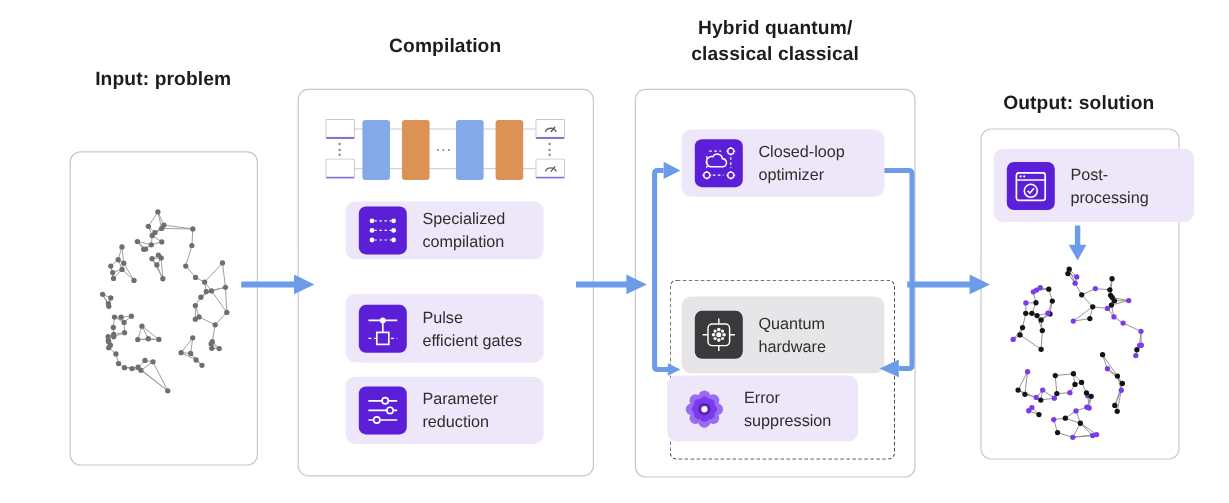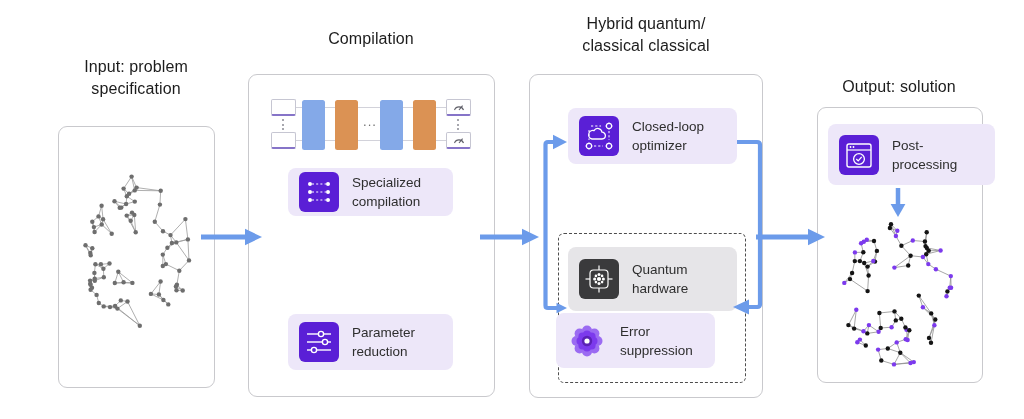--- a/index.html
+++ b/index.html
@@ -11,21 +11,21 @@
     --gate-blue:#84A9E8;
     --gate-orange:#DB9254;
   }
   html,body{margin:0;padding:0;background:#fff;}
   .canvas{
     position:relative;width:1024px;height:419px;background:#ffffff;
     font-family:"Liberation Sans",sans-serif;overflow:hidden;
   }
   .title{
     position:absolute;text-align:center;font-size:16px;line-height:22px;
-    color:#1c1c1c;font-weight:400;letter-spacing:.1px;
+    color:#1c1c1c;font-weight:700;letter-spacing:.1px;
   }
   .ln{display:block;}
   .panel{
     position:absolute;background:#fff;border:1.3px solid #c9c9cd;border-radius:9px;
     box-sizing:border-box;
   }
   .card{
     position:absolute;background:var(--card-lavender);border-radius:8px;
     display:flex;align-items:center;box-sizing:border-box;padding-left:11px;
   }
@@ -56,21 +56,20 @@
   .overlay{position:absolute;left:0;top:0;pointer-events:none;}
   .graph-svg{position:absolute;}
 </style>
 </head>
 <body>
 
 <div class="canvas">
 
   <div class="title" style="left:36px;top:56px;width:200px">
     <span class="ln">Input: problem</span>
-    <span class="ln">specification</span>
   </div>
   <div class="title" style="left:271px;top:28px;width:200px">
     <span class="ln">Compilation</span>
   </div>
   <div class="title" style="left:536px;top:13px;width:220px">
     <span class="ln">Hybrid quantum/</span>
     <span class="ln">classical classical</span>
   </div>
   <div class="title" style="left:799px;top:76px;width:200px">
     <span class="ln">Output: solution</span>
@@ -339,20 +338,35 @@
             <circle cx="29" cy="28" r="2"></circle>
         </g>
       </svg>
     </span>
     <span class="card-label">
       <span class="ln">Specialized</span>
       <span class="ln">compilation</span>
     </span>
   </div>
 
+  <div class="card" style="left:288px;top:245px;width:165px;height:57px">
+    <span class="icon-sq">
+      <svg width="40" height="40" viewBox="0 0 40 40">
+        <line x1="8" y1="13" x2="32" y2="13" stroke="#fff" stroke-width="1.4"></line>
+        <circle cx="20" cy="13" r="2.4" fill="#fff"></circle>
+        <line x1="20" y1="13" x2="20" y2="23" stroke="#fff" stroke-width="1.4"></line>
+        <line x1="8" y1="28" x2="32" y2="28" stroke="#fff" stroke-width="1.2" stroke-dasharray="2.5 2.2"></line>
+        <rect x="15" y="23" width="10" height="10" fill="#5A1FD6" stroke="#fff" stroke-width="1.4"></rect>
+      </svg>
+    </span>
+    <span class="card-label">
+      <span class="ln">Pulse</span>
+      <span class="ln">efficient gates</span>
+    </span>
+  </div>
 
   <div class="card" style="left:288px;top:314px;width:165px;height:56px">
     <span class="icon-sq">
       <svg width="40" height="40" viewBox="0 0 40 40">
         <g stroke="#fff" stroke-width="1.4">
           <line x1="8" y1="12" x2="32" y2="12"></line>
             <line x1="8" y1="20" x2="32" y2="20"></line>
             <line x1="8" y1="28" x2="32" y2="28"></line>
         </g>
         <g fill="#5A1FD6" stroke="#fff" stroke-width="1.4">

